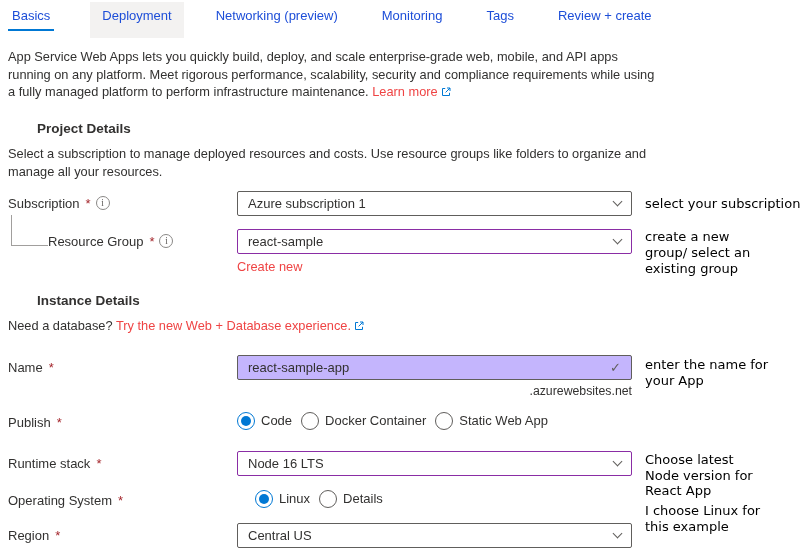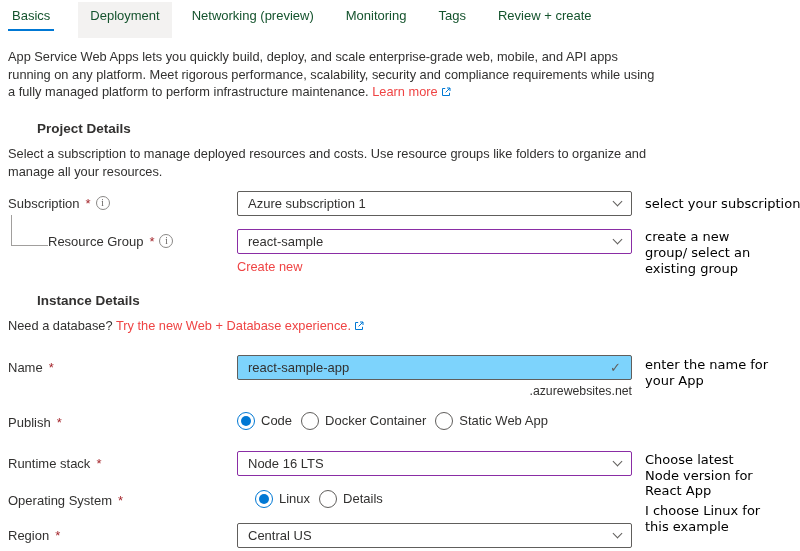--- a/index.html
+++ b/index.html
@@ -2,25 +2,25 @@
 <html><head>
 <meta charset="utf-8">
 <style>
   * { box-sizing: border-box; margin: 0; padding: 0; }
   html,body { width:800px; height:551px; background:#fff; overflow:hidden; }
   body { font-family:"Liberation Sans",sans-serif; font-size:13px; color:#323130; }
   .page { padding:0 8px; position:relative; }
 
   
   .tabs { display:flex; align-items:stretch; padding-top:2px; }
-  .tab { padding:6px 12px 7px 12px; cursor:pointer; color:#14532d; white-space:nowrap; }
+  .tab { padding:6px 12px 7px 12px; cursor:pointer; color:#1d4ed8; white-space:nowrap; }
   .tab--active { padding-left:0; margin-right:4px; }
   .tab--active .tab-inner { border-bottom:2px solid #0078d4; padding:0 4px 6px 4px; display:inline-block; font-weight:400; }
   .tab--hover { background:#f3f2f1; }
-  .tab + .tab { margin-left:8px; }
+  .tab + .tab { margin-left:20px; }
 
   
   .intro { margin-top:10px; width:648px; line-height:1.38; font-size:12.8px; }
   a.link { color:#ef4444; text-decoration:none; cursor:pointer; }
   .ext-icon { display:inline-block; vertical-align:-1px; margin-left:3px; }
 
   .section-heading { font-weight:700; font-size:13.5px; margin-top:19px;margin-left:29px; }
   .section-desc { margin-top:9px; width:640px; line-height:1.4; font-size:12.8px; }
 
   
@@ -32,21 +32,21 @@
   .info-circle { width:14px; height:14px; border:1px solid #8a8886; border-radius:50%; color:#605e5c;
                  display:inline-flex; align-items:center; justify-content:center; font-size:9.5px;
                  font-family:"Liberation Serif",serif; cursor:default; flex:0 0 auto; }
   .info-circle::before { content:"i"; }
   .field-col { width:395px; }
   .dropdown { height:25px; border:1px solid #605e5c; border-radius:2px; background:#fff;
               display:flex; align-items:center; justify-content:space-between; padding:0 10px; cursor:pointer; }
   .dropdown--purple { border-color:#8a2da5; }
   .chev { width:7px; height:7px; border-right:1.3px solid #605e5c; border-bottom:1.3px solid #605e5c;
           transform:rotate(45deg); margin-top:-3px; flex:0 0 auto; }
-  .textbox { height:25px; border:1px solid #605e5c; border-radius:2px; background:#7dd3fc;
+  .textbox { height:25px; border:1px solid #605e5c; border-radius:2px; background:#c4b5fd;
              display:flex; align-items:center; justify-content:space-between; padding:0 10px; cursor:text; }
   .check-icon { color:#605e5c; font-size:13px; }
   .suffix-line { text-align:right; font-size:12.3px; margin-top:4px; color:#323130; }
 
   .create-new { display:inline-block; margin-top:5px; font-size:12.8px; }
 
   
   .tree-connector { position:absolute; left:3px; top:24px; width:37px; height:31px;
                     border-left:1px solid #a19f9d; border-bottom:1px solid #a19f9d; }
 

